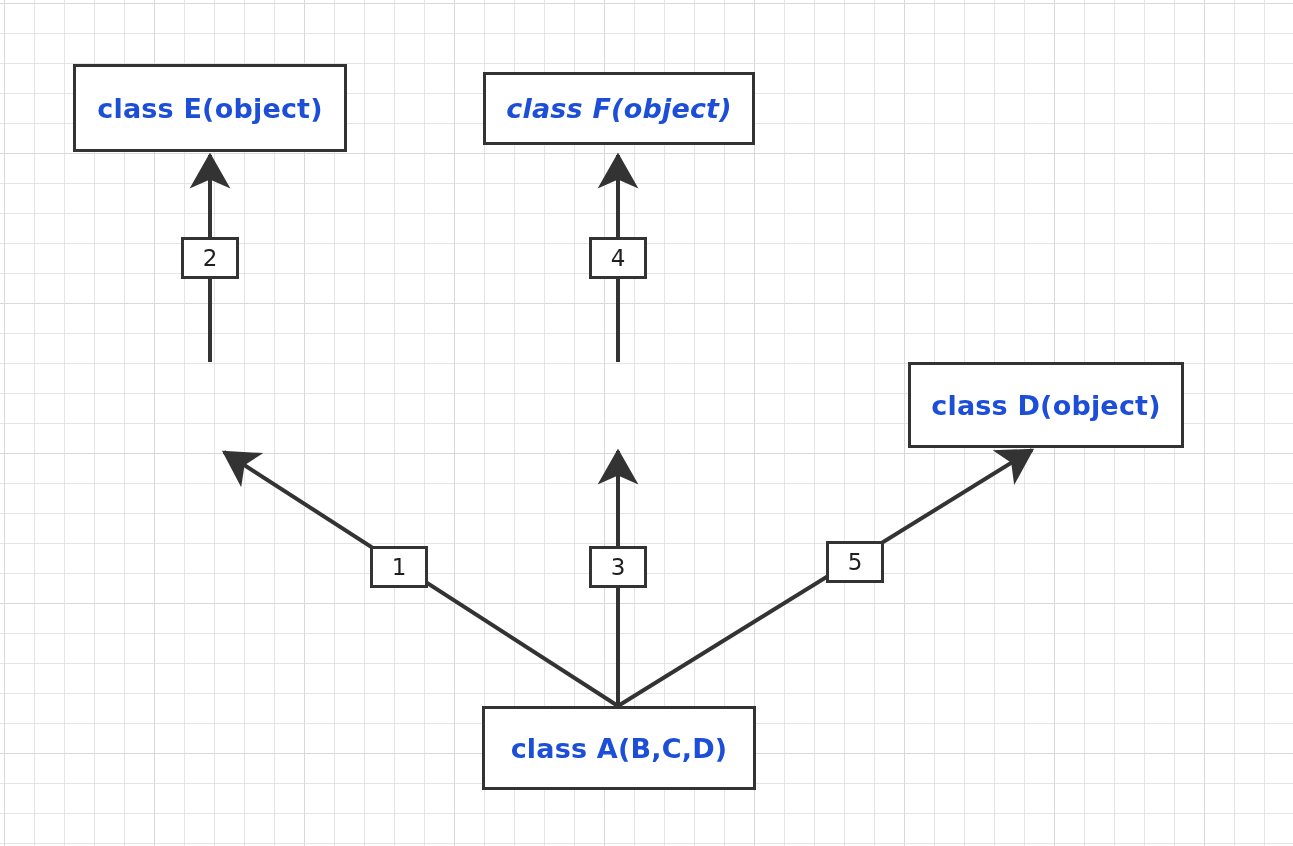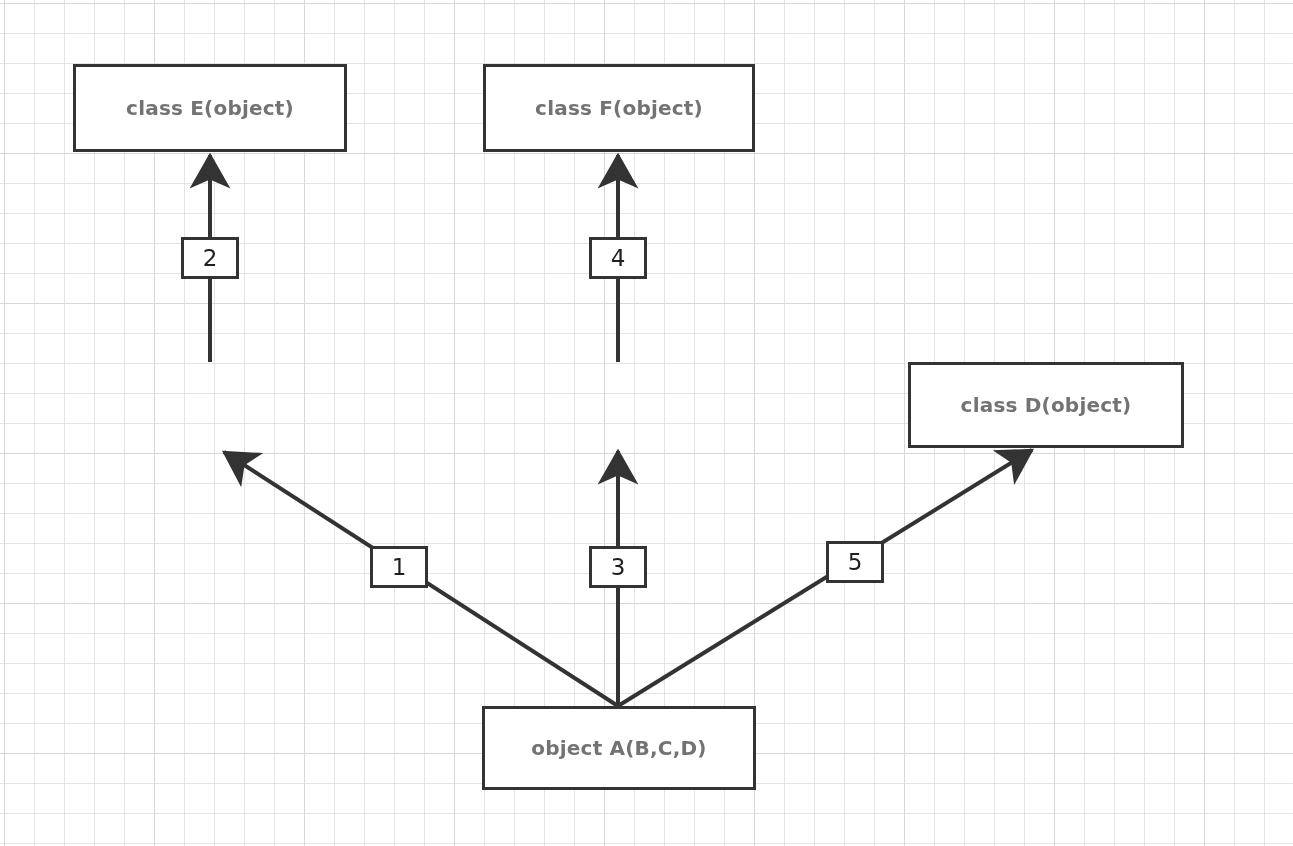--- a/index.html
+++ b/index.html
@@ -30,23 +30,23 @@
     pointer-events: none;
   }
   .node {
     position: absolute;
     box-sizing: border-box;
     background: #ffffff;
     border: 3px solid #333333;
     display: flex;
     align-items: center;
     justify-content: center;
-    color: #737373;
+    color: #1d4ed8;
     font-weight: bold;
-    font-size: 20px;
+    font-size: 27px;
     letter-spacing: 0.2px;
     white-space: nowrap;
   }
   .edge-label {
     position: absolute;
     box-sizing: border-box;
     background: #ffffff;
     border: 3px solid #333333;
     display: flex;
     align-items: center;
@@ -78,32 +78,32 @@
 
     <line x1="618" y1="706" x2="224" y2="452" stroke="#333333" stroke-width="4" marker-end="url(#arrowhead)"></line>
 
     <line x1="618" y1="706" x2="1032" y2="450" stroke="#333333" stroke-width="4" marker-end="url(#arrowhead)"></line>
   </svg>
 
   <div class="node" style="left:73px; top:64px; width:274px; height:88px;">
     <span>class E(object)</span>
   </div>
 
-  <div class="node" style="left:483px; top:64px; width:272px; height:88px;">
+  <div class="node" style="left:483px; top:72px; width:272px; height:73px;font-style:italic;">
     <span>class F(object)</span>
   </div>
 
 
 
   <div class="node" style="left:908px; top:362px; width:276px; height:86px;">
     <span>class D(object)</span>
   </div>
 
   <div class="node" style="left:482px; top:706px; width:274px; height:84px;">
-    <span>object A(B,C,D)</span>
+    <span>class A(B,C,D)</span>
   </div>
 
   <div class="edge-label" style="left:370px; top:546px;">
     <span>1</span>
   </div>
 
   <div class="edge-label" style="left:181px; top:237px;">
     <span>2</span>
   </div>
 

